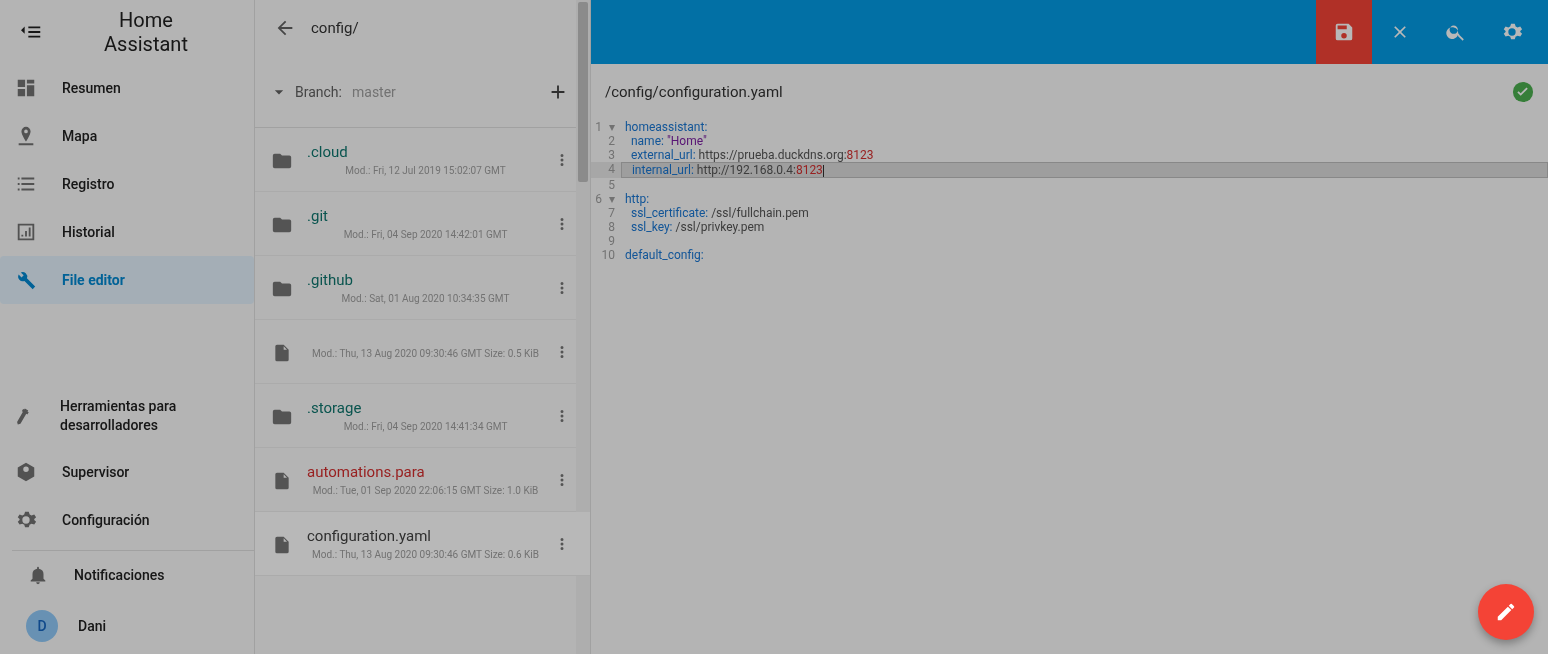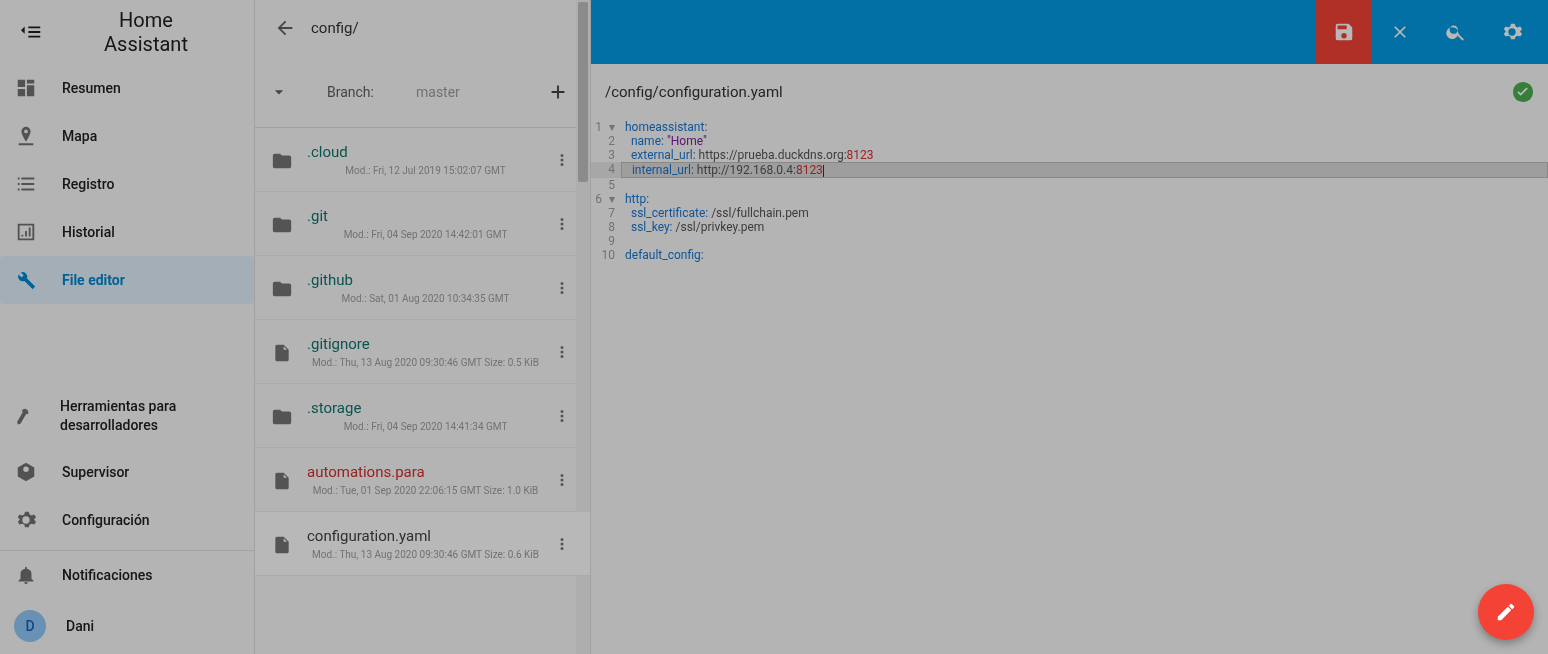--- a/index.html
+++ b/index.html
@@ -18,21 +18,21 @@
   .nav-item.active { background:#e3f2fd; color:#0288d1; }
   .nav-item.active .nav-icon { color:#0288d1; }
   .nav-notif { height:48px; border-top:1px solid #e0e0e0;}
   .nav-profile { height:56px; display:flex; align-items:center; padding:0 14px; cursor:pointer;}
   .avatar { width:32px; height:32px; border-radius:50%; background:#90caf9; color:#1565c0; display:flex; align-items:center; justify-content:center; font-size:14px; font-weight:500; margin-right:20px;}
 
   .file-panel { position:absolute; top:0; left:255px; width:336px; height:654px; background:#fafafa; z-index:2; border-right:1px solid #e0e0e0; }
   .file-path-row { height:56px; display:flex; align-items:center; padding:0 8px; }
   .back-btn { width:44px; height:44px; display:flex; align-items:center; justify-content:center; color:#616161; cursor:pointer;}
   .path-text { font-size:15px; color:#333; margin-left:4px;}
-  .branch-row { height:72px; display:flex; align-items:center; padding:0 12px; border-bottom:1px solid #e0e0e0;gap:32px;}
+  .branch-row { height:72px; display:flex; align-items:center; padding:0 12px; border-bottom:1px solid #e0e0e0;}
   .branch-chevron { width:24px; display:flex; align-items:center; justify-content:center; color:#616161;}
   .branch-label { font-size:14px; color:#616161; margin-left:4px;}
   .branch-name { font-size:14px; color:#9e9e9e; margin-left:10px;}
   .branch-add { margin-left:auto; width:40px; height:40px; display:flex; align-items:center; justify-content:center; color:#424242; cursor:pointer;}
 
   .file-list { overflow-y:auto; height: calc(654px - 128px); }
   .file-item { min-height:64px; display:flex; align-items:center; padding:10px 10px 10px 12px; border-bottom:1px solid #eeeeee; cursor:pointer;}
   .file-icon { width:30px; display:flex; align-items:flex-start; justify-content:center; color:#757575; padding-top:2px;}
   .file-body { flex:1; margin-left:10px;}
   .file-name { font-size:15px; color:#0f766e; font-weight:400;}
@@ -150,21 +150,21 @@
     <div class="nav-item">
       <span class="nav-icon">
           <svg width="22" height="22" viewBox="0 0 24 24">
             <path fill="currentColor" d="M12 8a4 4 0 1 0 0 8 4 4 0 0 0 0-8m9 4l2 2-2 3-3-1a8 8 0 0 1-2 1l-1 3h-4l-1-3a8 8 0 0 1-2-1l-3 1-2-3 2-2v-1l-2-2 2-3 3 1a8 8 0 0 1 2-1l1-3h4l1 3a8 8 0 0 1 2 1l3-1 2 3-2 2v1z"></path>
           </svg>
         </span>
       <span>Configuración</span>
     </div>
   </div>
 
-  <div style="position:absolute; bottom:0; width:100%;">
+  <div style="position:absolute; bottom:0; width:100%;margin-left:12px;">
     <div class="nav-item nav-notif">
       <span class="nav-icon">
           <svg width="22" height="22" viewBox="0 0 24 24">
             <path fill="currentColor" d="M12 22a2 2 0 0 0 2-2h-4a2 2 0 0 0 2 2m6-6V11a6 6 0 0 0-5-5.9V4a1 1 0 0 0-2 0v1.1A6 6 0 0 0 6 11v5l-2 2v1h16v-1l-2-2z"></path>
           </svg>
         </span>
       <span>Notificaciones</span>
     </div>
     <div class="nav-profile">
       <div class="avatar">D</div>
@@ -251,21 +251,20 @@
           </svg>
         </div>
       </div>
       <div class="file-item">
         <div class="file-icon">
           <svg width="20" height="20" viewBox="0 0 24 24">
             <path fill="currentColor" d="M14 2H6a2 2 0 0 0-2 2v16a2 2 0 0 0 2 2h12a2 2 0 0 0 2-2V8l-6-6m0 2 4 4h-4V4z"></path>
           </svg>
         </div>
         <div class="file-body">
-          <div class="file-name">.gitignore</div>
           <div class="file-meta">Mod.: Thu, 13 Aug 2020 09:30:46 GMT   Size: 0.5 KiB</div>
         </div>
         <div class="file-menu">
           <svg width="18" height="18" viewBox="0 0 24 24">
             <path fill="currentColor" d="M12 8a2 2 0 1 0 0-4 2 2 0 0 0 0 4m0 2a2 2 0 1 0 0 4 2 2 0 0 0 0-4m0 6a2 2 0 1 0 0 4 2 2 0 0 0 0-4z"></path>
           </svg>
         </div>
       </div>
       <div class="file-item">
         <div class="file-icon">

